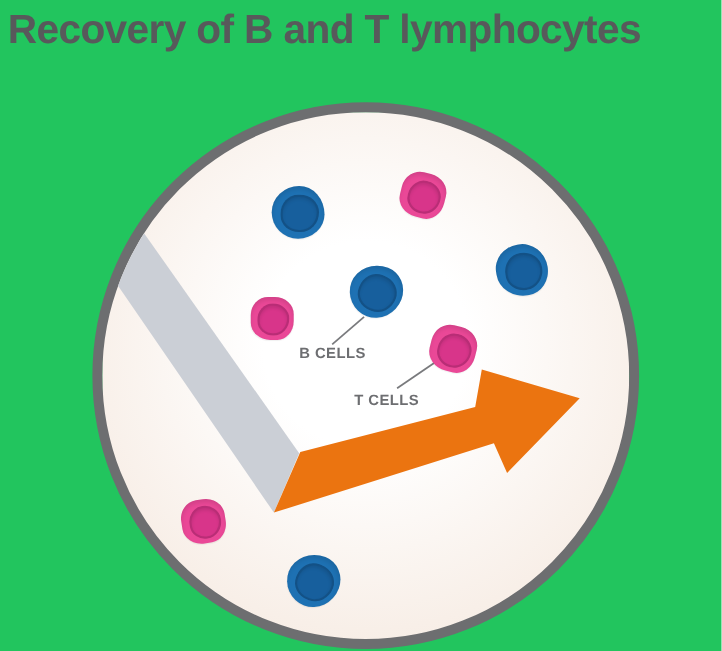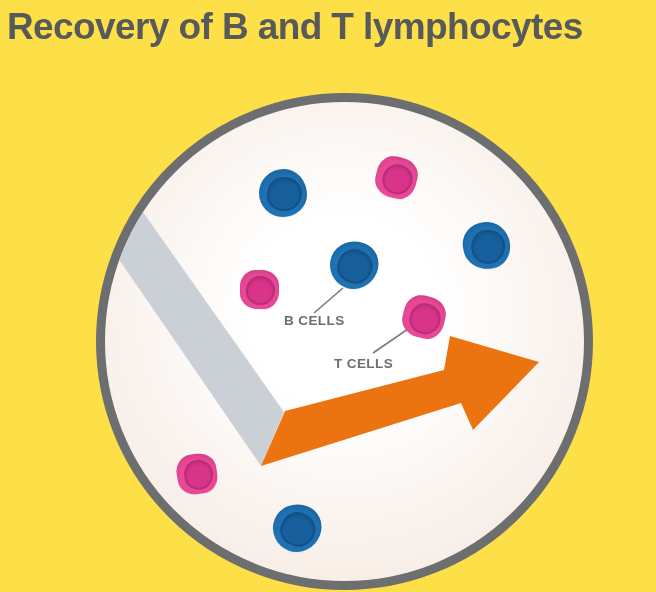--- a/index.html
+++ b/index.html
@@ -1,26 +1,26 @@
 <!DOCTYPE html>
 <html style="--b-cell: #1E71B3; --b-cell-nucleus: #175F9D; --t-cell: #EA4897; --t-cell-nucleus: #D8358A; --arrow: #EB7410; --beam: #CBCFD6; --ring: #6D6E70; --circle-fill: #F8EFE8; --title-text: #58595B; --label-text: #6D6E71;"><head>
 <meta charset="utf-8">
 <style>
   html,body{margin:0;padding:0;background:#ffffff;}
   .page{
-    position:relative;width:656px;height:592px;background:#fde047;overflow:hidden;
+    position:relative;width:656px;height:592px;background:#22c55e;overflow:hidden;
     font-family:"Liberation Sans",sans-serif;
   }
   .title{
     position:absolute;left:7px;top:4px;margin:0;width:644px;
     font-size:37px;font-weight:700;letter-spacing:-0.6px;line-height:1.25;
     color:var(--title-text,#58595B);white-space:nowrap;
   }
   .circle{
-    position:absolute;left:96px;top:93px;width:479px;height:479px;
+    position:absolute;left:84px;top:93px;width:479px;height:479px;
     border:9px solid var(--ring,#6D6E70);border-radius:50%;
     background:radial-gradient(circle at 50% 44%, #ffffff 0%, #ffffff 26%, var(--circle-fill,#F8EFE8) 72%, #f3e7de 100%);
     overflow:hidden;
     text-align:center;
   }
   .shapes{position:absolute;left:0;top:0;width:479px;height:479px;}
   .beam{fill:var(--beam,#CBCFD6);}
   .arrow{fill:var(--arrow,#EB7410);}
   .leader{stroke:#797a7d;stroke-width:1.6;fill:none;}
   .cell{

